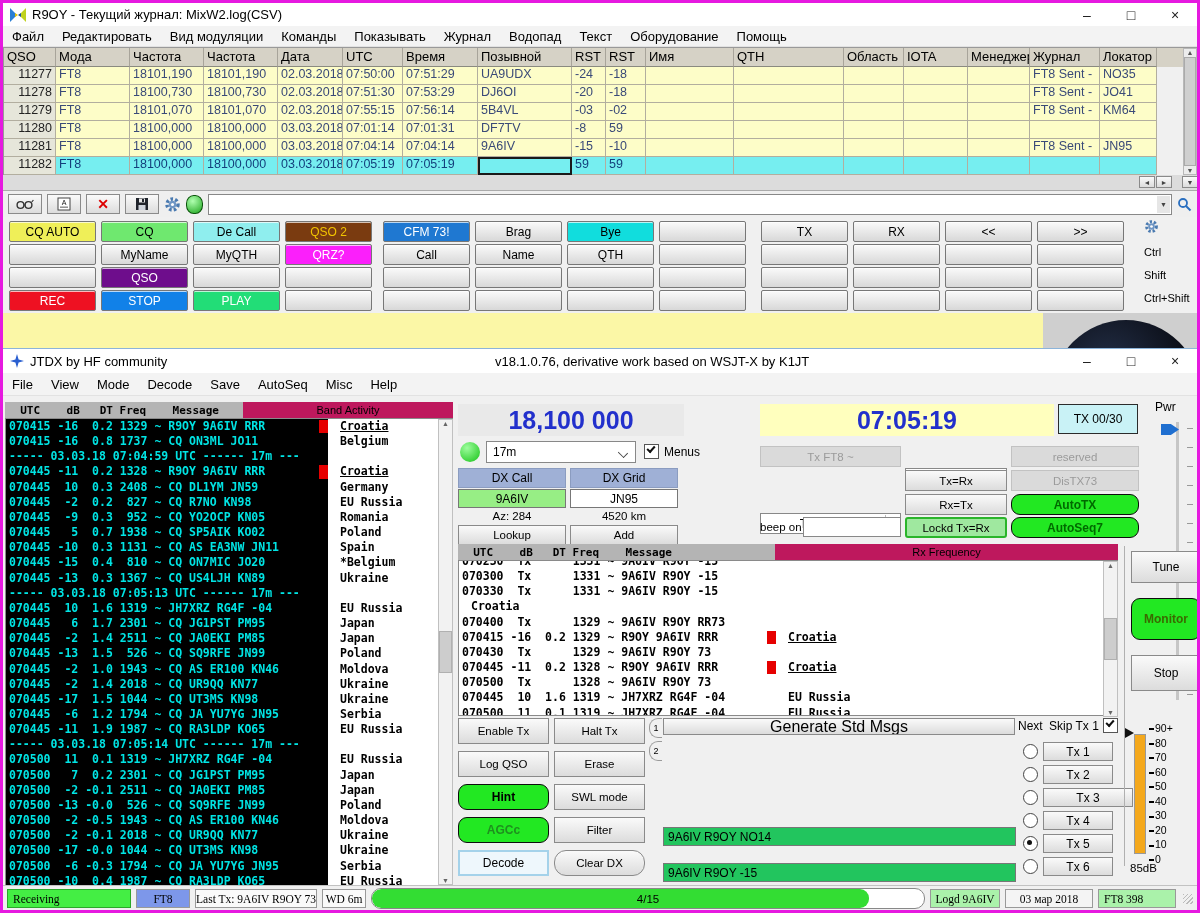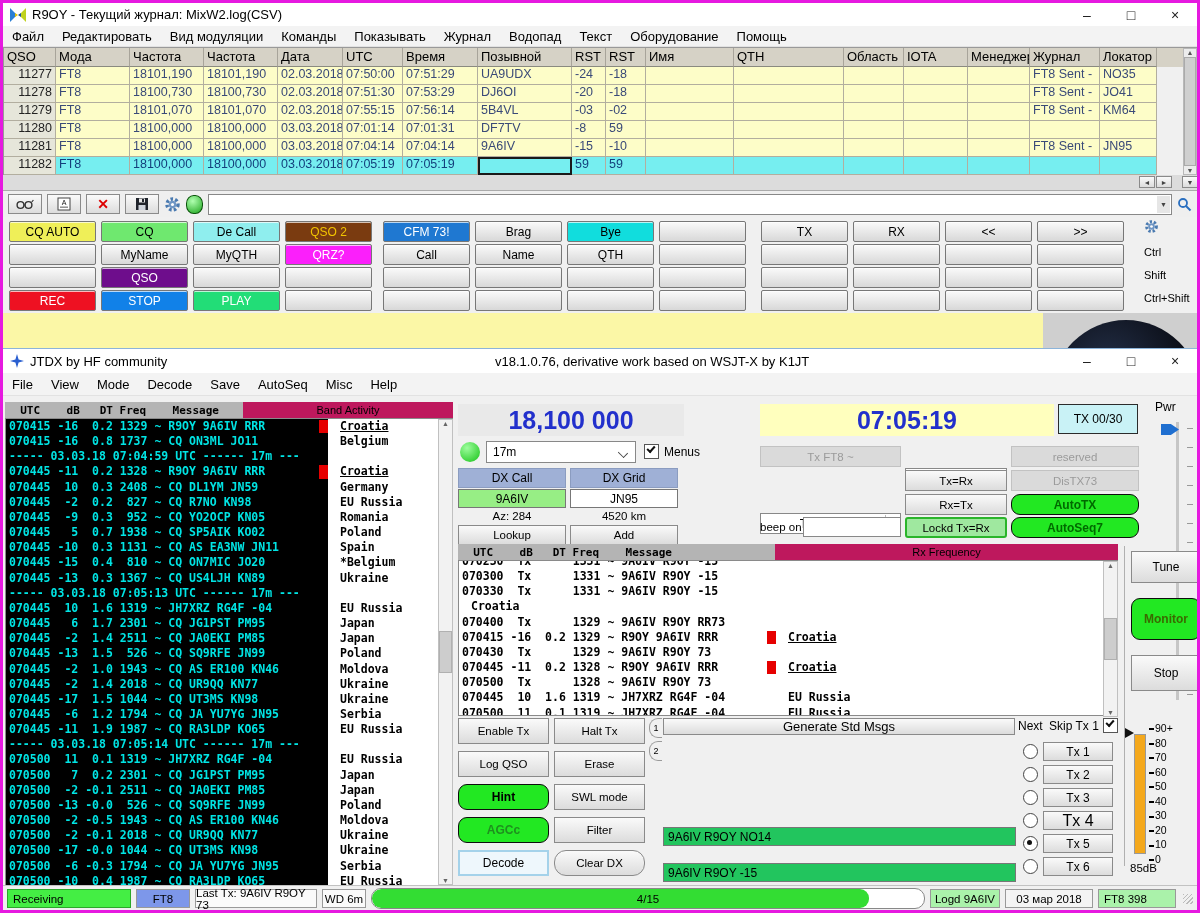--- a/index.html
+++ b/index.html
@@ -101,21 +101,21 @@
   .msgfield{background:#22c55e;border:1px solid #777;font-size:12px;display:flex;align-items:center;padding:0 4px;position:relative;}
   .tabmark{position:absolute;width:13px;height:20px;border:1px solid #9a9a9a;border-right:none;border-radius:9px 0 0 9px;font-size:9px;display:flex;align-items:center;justify-content:center;background:#f0f0f0;}
   #vline{left:1121px;top:150px;height:320px;border-left:1px solid #b0b0b0;}
   #meter-bar{left:1131px;top:338px;width:12px;height:120px;background:#f4a81c;border:1px solid #999;}
   #meter-mark{left:1122px;top:332px;width:0;height:0;border-top:5px solid transparent;border-bottom:5px solid transparent;border-left:9px solid #111;}
   #meter-scale{left:1146px;top:331px;width:40px;height:131px;}
   .mt{position:absolute;font-size:10.5px;white-space:nowrap;}
   .mt::before{content:"";display:inline-block;width:5px;height:2px;background:#000;vertical-align:middle;margin-right:1px;}
   #meter-val{left:1127px;top:466px;font-size:11.5px;}
   #jtdx-status{position:absolute;left:0;bottom:0;width:100%;height:26px;border-top:1px solid #c2c2c2;background:#f0f0f0;display:flex;align-items:center;gap:5px;padding:0 4px;box-sizing:border-box;font-size:11.5px;}
-  .sitem{height:19px;border:1px solid #999;display:flex;align-items:center;justify-content:center;box-sizing:border-box;flex:none;background:#fafafa;}
+  .sitem{height:19px;border:1px solid #999;display:flex;align-items:center;justify-content:center;box-sizing:border-box;flex:none;background:#fafafa;font-family:Liberation Serif, serif;}
   #st-receiving{width:124px;background:#44ee44;justify-content:flex-start;padding-left:5px;border-color:#2aa82a;}
   #st-mode{width:54px;background:#7d97ea;}
   #st-lasttx{width:122px;} #st-wd{width:44px;}
   #st-progress{flex:1;position:relative;border:1px solid #888;border-radius:10px;background:#fff;height:19px;overflow:hidden;}
   #st-fill{position:absolute;left:0;top:0;bottom:0;background:#33dd33;border-radius:9px;}
   #st-ptext{position:absolute;inset:0;display:flex;align-items:center;justify-content:center;}
   #st-logd{width:70px;background:#aaf2aa;} #st-date{width:88px;background:#f4f4f4;} #st-ft8c{width:78px;background:#aaf2aa;justify-content:flex-start;padding-left:5px;}
   #grip{width:10px;height:10px;margin-left:2px;background:repeating-linear-gradient(135deg,#bbb 0 1px,transparent 1px 3px);}
   svg{display:block;}
 </style>
@@ -714,38 +714,38 @@
       <div class="abs gbtn" style="left:551px;top:355px;width:91px;height:26px;">Erase</div>
       <div class="abs greenbtn" style="left:455px;top:388px;width:91px;height:26px;">Hint</div>
       <div class="abs gbtn" style="left:551px;top:388px;width:91px;height:26px;">SWL mode</div>
       <div class="abs greenbtn" style="left:455px;top:421px;width:91px;height:26px;color:#1f8f1f;">AGCc</div>
       <div class="abs gbtn" style="left:551px;top:421px;width:91px;height:26px;">Filter</div>
       <div id="decode-btn" class="abs gbtn" style="left:455px;top:454px;width:91px;height:26px;">Decode</div>
       <div class="abs gbtn" style="left:551px;top:454px;width:91px;height:26px;border-radius:12px;">Clear DX</div>
 
       <div class="tabmark abs" style="left:646px;top:322px;">1</div>
       <div class="tabmark abs" style="left:646px;top:345px;">2</div>
-      <div class="abs gbtn" style="left:660px;top:322px;width:352px;height:17px;font-size:13px;">Generate Std Msgs</div>
+      <div class="abs gbtn" style="left:660px;top:322px;width:352px;height:17px;font-size:16px;">Generate Std Msgs</div>
       <div class="abs" style="left:1015px;top:323px;font-size:12px;">Next</div>
       <div class="abs" style="left:1046px;top:322px;font-size:12px;display:flex;gap:4px;align-items:center;">
           <span>Skip Tx 1</span>
           <span class="chk on"></span>
         </div>
       <div id="gen-rows">
           <div class="msgfield abs" style="left: 660px; top: 346px; width: 353px; height: 19px;">9A6IV R9OY NO14</div>
           <div class="abs" style="left: 1020px; top: 348px;"><span class="radio"></span></div>
           <div class="gbtn abs" style="left: 1040px; top: 346px; width: 70px; height: 19px; font-size: 12px;">Tx 1</div>
           <div class="msgfield abs" style="left: 660px; top: 363px; width: 353px; height: 19px;">9A6IV R9OY -15</div>
           <div class="abs" style="left: 1020px; top: 371px;"><span class="radio"></span></div>
           <div class="gbtn abs" style="left: 1040px; top: 369px; width: 70px; height: 19px; font-size: 12px;">Tx 2</div>
           <div class="msgfield abs" style="left: 660px; top: 392px; width: 353px; height: 19px;">9A6IV R9OY R-15</div>
           <div class="abs" style="left: 1020px; top: 394px;"><span class="radio"></span></div>
-          <div class="gbtn abs" style="left: 1040px; top: 392px; width: 70px; height: 19px; font-size: 12px;">Tx 3</div>
+          <div class="gbtn abs" style="left: 1040px; top: 392px; width: 90px; height: 19px; font-size: 12px;">Tx 3</div>
           <div class="abs" style="left: 1020px; top: 417px;"><span class="radio"></span></div>
-          <div class="gbtn abs" style="left: 1040px; top: 415px; width: 70px; height: 19px; font-size: 16px;">Tx 4</div>
+          <div class="gbtn abs" style="left: 1040px; top: 415px; width: 70px; height: 19px; font-size: 12px;">Tx 4</div>
           <div class="abs" style="left: 1020px; top: 440px;"><span class="radio sel"></span></div>
           <div class="gbtn abs" style="left: 1040px; top: 438px; width: 70px; height: 19px; font-size: 12px;">Tx 5</div>
           <div class="abs" style="left: 1020px; top: 463px;"><span class="radio"></span></div>
           <div class="gbtn abs" style="left: 1040px; top: 461px; width: 70px; height: 19px; font-size: 12px;">Tx 6</div>
         </div>
 
       <div id="vline" class="abs"></div>
       <div class="abs gbtn" style="left:1128px;top:155px;width:70px;height:32px;font-size:12px;">Tune</div>
       <div class="abs greenbtn" style="left:1128px;top:202px;width:70px;height:42px;color:#3a6a00;">Monitor</div>
       <div class="abs gbtn" style="left:1128px;top:259px;width:70px;height:36px;font-size:12px;">Stop</div>

